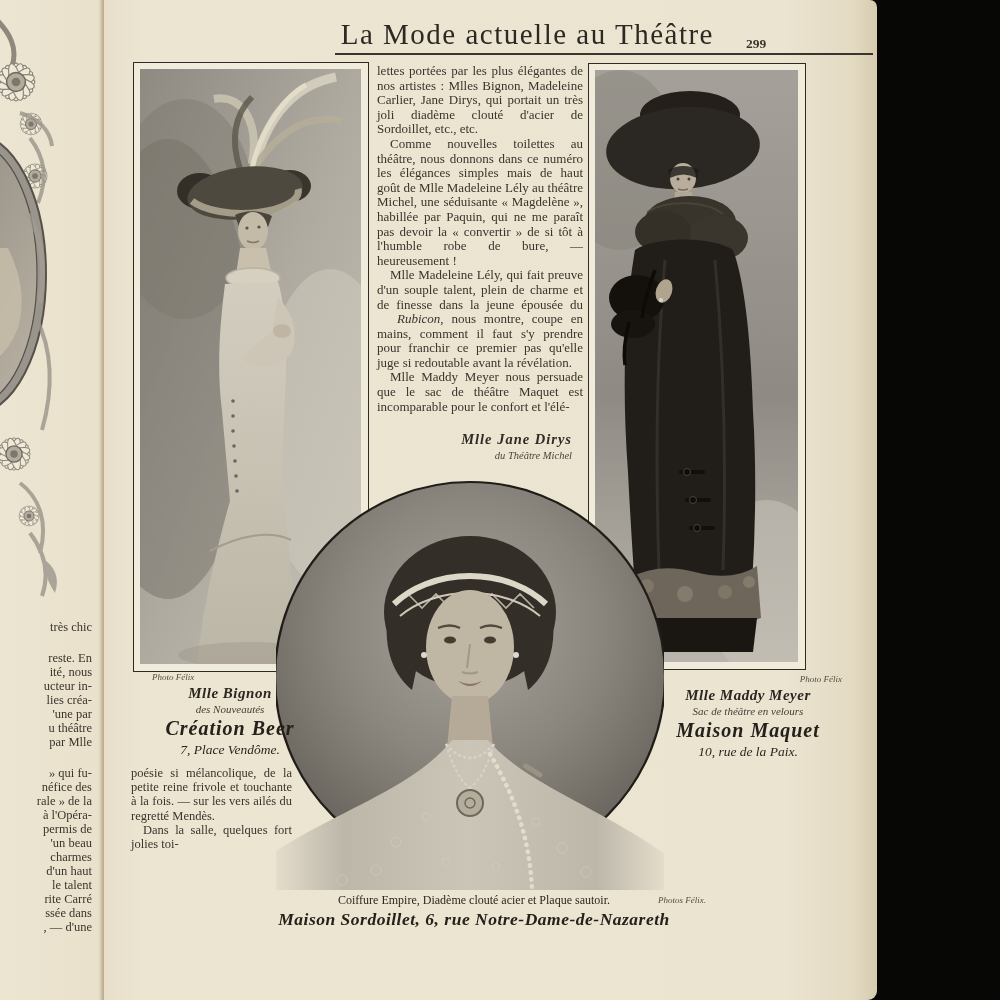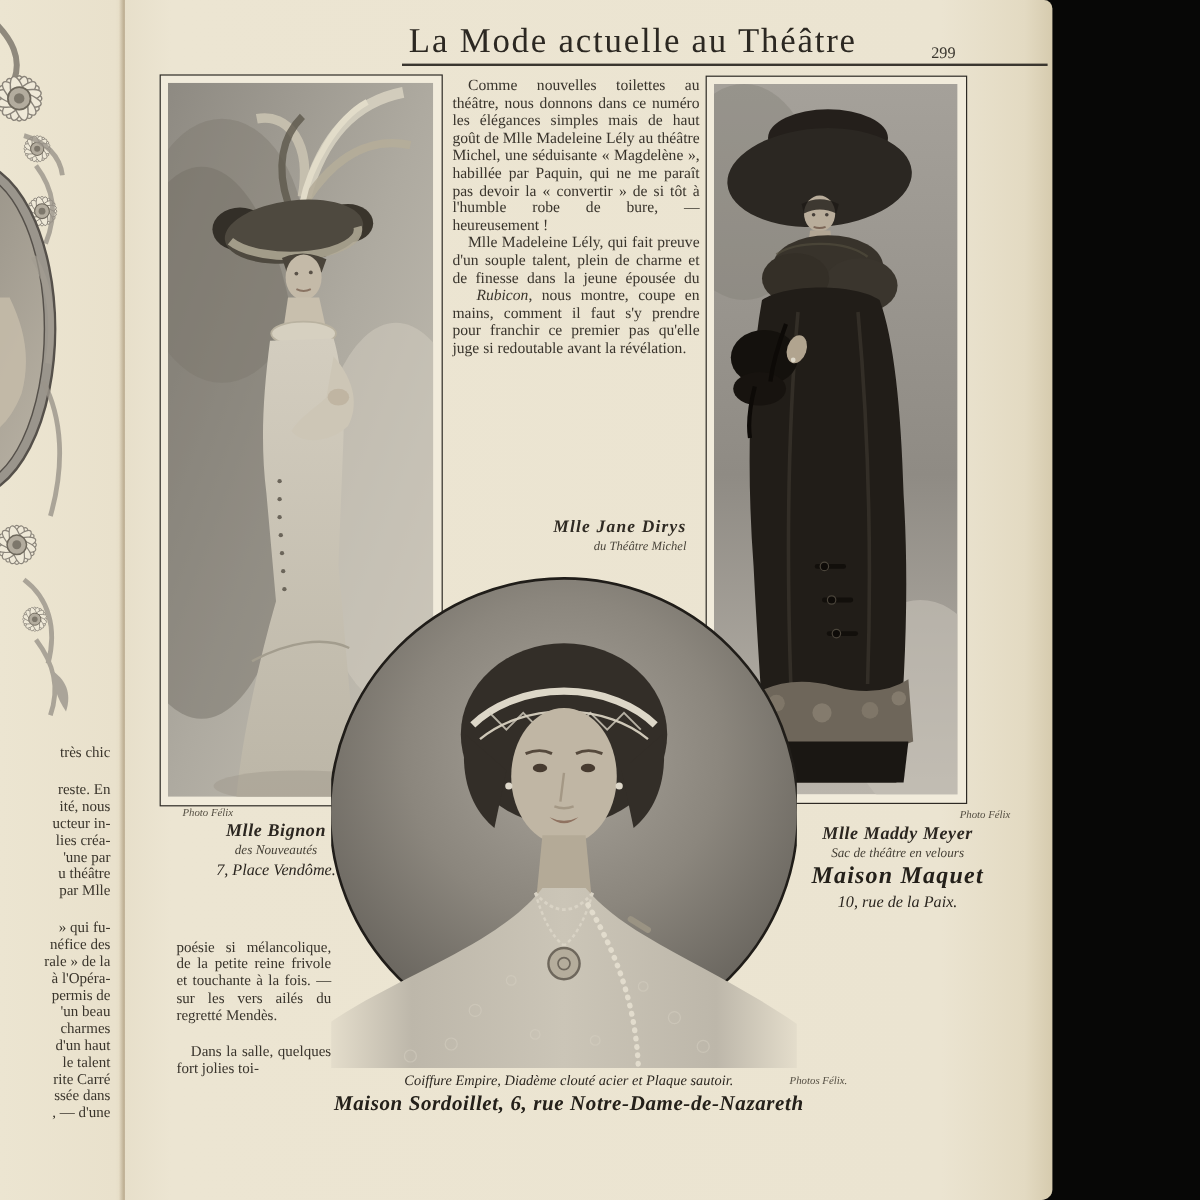--- a/index.html
+++ b/index.html
@@ -15,21 +15,21 @@
   .prev-frags{position:absolute;left:0;top:620px;width:92px;font-size:12.5px;line-height:14px;
     text-align:right;color:#3a352c;}
   .prev-frags span{display:block;white-space:nowrap;}
   .gapA{height:17px;}
   
   .main-page{position:absolute;left:104px;top:0;width:773px;height:1000px;
     background:linear-gradient(90deg,#e7dfca 0,#ece5d2 5%,#ebe4d1 88%,#e3dac2 97%,#d6cbae 100%);
     border-radius:0 7px 9px 0;}
   .page-title{position:absolute;left:230px;top:18px;width:380px;text-align:right;
     font-size:29px;letter-spacing:1.5px;color:#2c2822;}
-  .page-number{position:absolute;left:672px;top:36px;width:40px;font-size:13.5px;color:#3b372f;}
+  .page-number{position:absolute;left:632px;top:36px;width:40px;font-size:13.5px;color:#3b372f;text-align:center;font-weight:bold;}
   .header-rule{position:absolute;left:231px;top:53px;width:538px;height:2px;background:#3a362f;}
   
   .photo-frame{position:absolute;box-sizing:border-box;border:1.5px solid #2e2a24;
     background:#f1ebdb;padding:6px;}
   .photo-frame svg{display:block;}
   .frame-left{left:29px;top:62px;width:236px;height:610px;}
   .frame-right{left:484px;top:63px;width:218px;height:607px;}
   .portrait-wrap{position:absolute;left:172px;top:472px;width:388px;height:418px;}
   
   .col1{position:absolute;left:273px;top:64px;width:206px;font-size:13px;line-height:14.6px;
@@ -46,24 +46,24 @@
   .cap-credit{font-style:italic;font-size:9px;color:#544e42;text-align:left;padding-left:22px;}
   .cap-credit.right{text-align:right;padding-right:6px;padding-left:0;}
   .cap-name{font-style:italic;font-weight:bold;font-size:15px;margin-top:3px;letter-spacing:.5px;}
   .cap-sub{font-style:italic;font-size:11px;margin-top:1px;color:#433e34;}
   .cap-house{font-style:italic;font-weight:bold;font-size:20px;margin-top:2px;letter-spacing:1px;color:#24201a;}
   .cap-addr{font-style:italic;font-size:13.5px;margin-top:2px;}
   .col-bl{position:absolute;left:27px;top:766px;width:161px;font-size:12.5px;line-height:14.2px;
     text-align:justify;}
   .col-br{position:absolute;left:582px;top:768px;width:158px;font-size:12.5px;line-height:14.2px;
     text-align:justify;}
-  .col-bl p,.col-br p{margin:16px;}
+  .col-bl p,.col-br p{margin:0;}
   .col-bl p.indent{text-indent:12px;}
   .cap-bottom{position:absolute;left:166px;top:893px;width:408px;text-align:center;color:#2b2620;}
-  .cap-bottom .l1{font-style:italic;font-size:12px;}
+  .cap-bottom .l1{font-size:12px;}
   .cap-bottom .l2{font-style:italic;font-weight:bold;font-size:17.5px;letter-spacing:.5px;margin-top:1px;color:#24201a;}
   .cap-bottom .credit{position:absolute;right:-28px;top:2px;font-style:italic;font-size:9px;color:#544e42;}
 </style>
 </head>
 <body>
 
 <div class="stage">
   <div class="scan-bg"></div>
 
   <div class="prev-page">
@@ -232,22 +232,24 @@
         <path d="M34 508 Q 64 492, 100 502 Q 138 512, 162 496 L 166 548 Q 120 566, 62 556 Q 44 552, 36 546 Z" fill="#6e665a"></path>
         <circle cx="52" cy="516" r="7" fill="#837a6c" opacity="0.8"></circle>
         <circle cx="90" cy="524" r="8" fill="#8a8172" opacity="0.8"></circle>
         <circle cx="130" cy="522" r="7" fill="#837a6c" opacity="0.8"></circle>
         <circle cx="154" cy="512" r="6" fill="#8a8172" opacity="0.8"></circle>
         <path d="M40 548 L 162 548 L 158 582 L 46 582 Z" fill="#1a1713"></path>
       </svg>
     </div>
 
     <div class="col1">
+      <p>lettes portées par les plus élégantes de nos artistes : Mlles Bignon, Madeleine Carlier, Jane Dirys, qui portait un très joli diadème clouté d'acier de Sordoillet, etc., etc.</p>
       <p class="indent">Comme nouvelles toilettes au théâtre, nous donnons dans ce numéro les élégances simples mais de haut goût de Mlle Madeleine Lély au théâtre Michel, une séduisante « Magdelène », habillée par Paquin, qui ne me paraît pas devoir la « convertir » de si tôt à l'humble robe de bure, — heureusement !</p>
       <p class="indent"><span>Mlle Madeleine Lély, qui fait preuve d'un souple talent, plein de charme et de finesse dans la jeune épousée du </span><span class="ital">Rubicon</span><span>, nous montre, coupe en mains, comment il faut s'y prendre pour franchir ce premier pas qu'elle juge si redoutable avant la révélation.</span></p>
+      <p class="indent">Mlle Maddy Meyer nous persuade que le sac de théâtre Maquet est incomparable pour le confort et l'élé-</p>
     </div>
 
     <div class="cap-jane">
       <div class="l1">Mlle Jane Dirys</div>
       <div class="l2">du Théâtre Michel</div>
     </div>
 
     <div class="portrait-wrap">
       <svg width="388" height="418" viewBox="0 0 388 418">
         <defs>
@@ -301,20 +303,21 @@
         <circle cx="194" cy="331" r="5" fill="none" stroke="#6e675c" stroke-width="1.4"></circle>
         <path d="M214 282 C 242 330, 254 372, 256 418" stroke="#e2dccd" stroke-width="4.5" stroke-dasharray="0.5 6.5" stroke-linecap="round" fill="none"></path>
         <rect x="246" y="296" width="22" height="5" rx="2.5" fill="#9a9383" transform="rotate(32 257 298)"></rect>
       </svg>
     </div>
 
     <div class="cap-block cap-bignon">
       <div class="cap-credit">Photo Félix</div>
       <div class="cap-name">Mlle Bignon</div>
       <div class="cap-sub">des Nouveautés</div>
+      <div class="cap-house">Création Beer</div>
       <div class="cap-addr">7, Place Vendôme.</div>
     </div>
 
     <div class="cap-block cap-meyer">
       <div class="cap-credit right">Photo Félix</div>
       <div class="cap-name">Mlle Maddy Meyer</div>
       <div class="cap-sub">Sac de théâtre en velours</div>
       <div class="cap-house">Maison Maquet</div>
       <div class="cap-addr">10, rue de la Paix.</div>
     </div>

